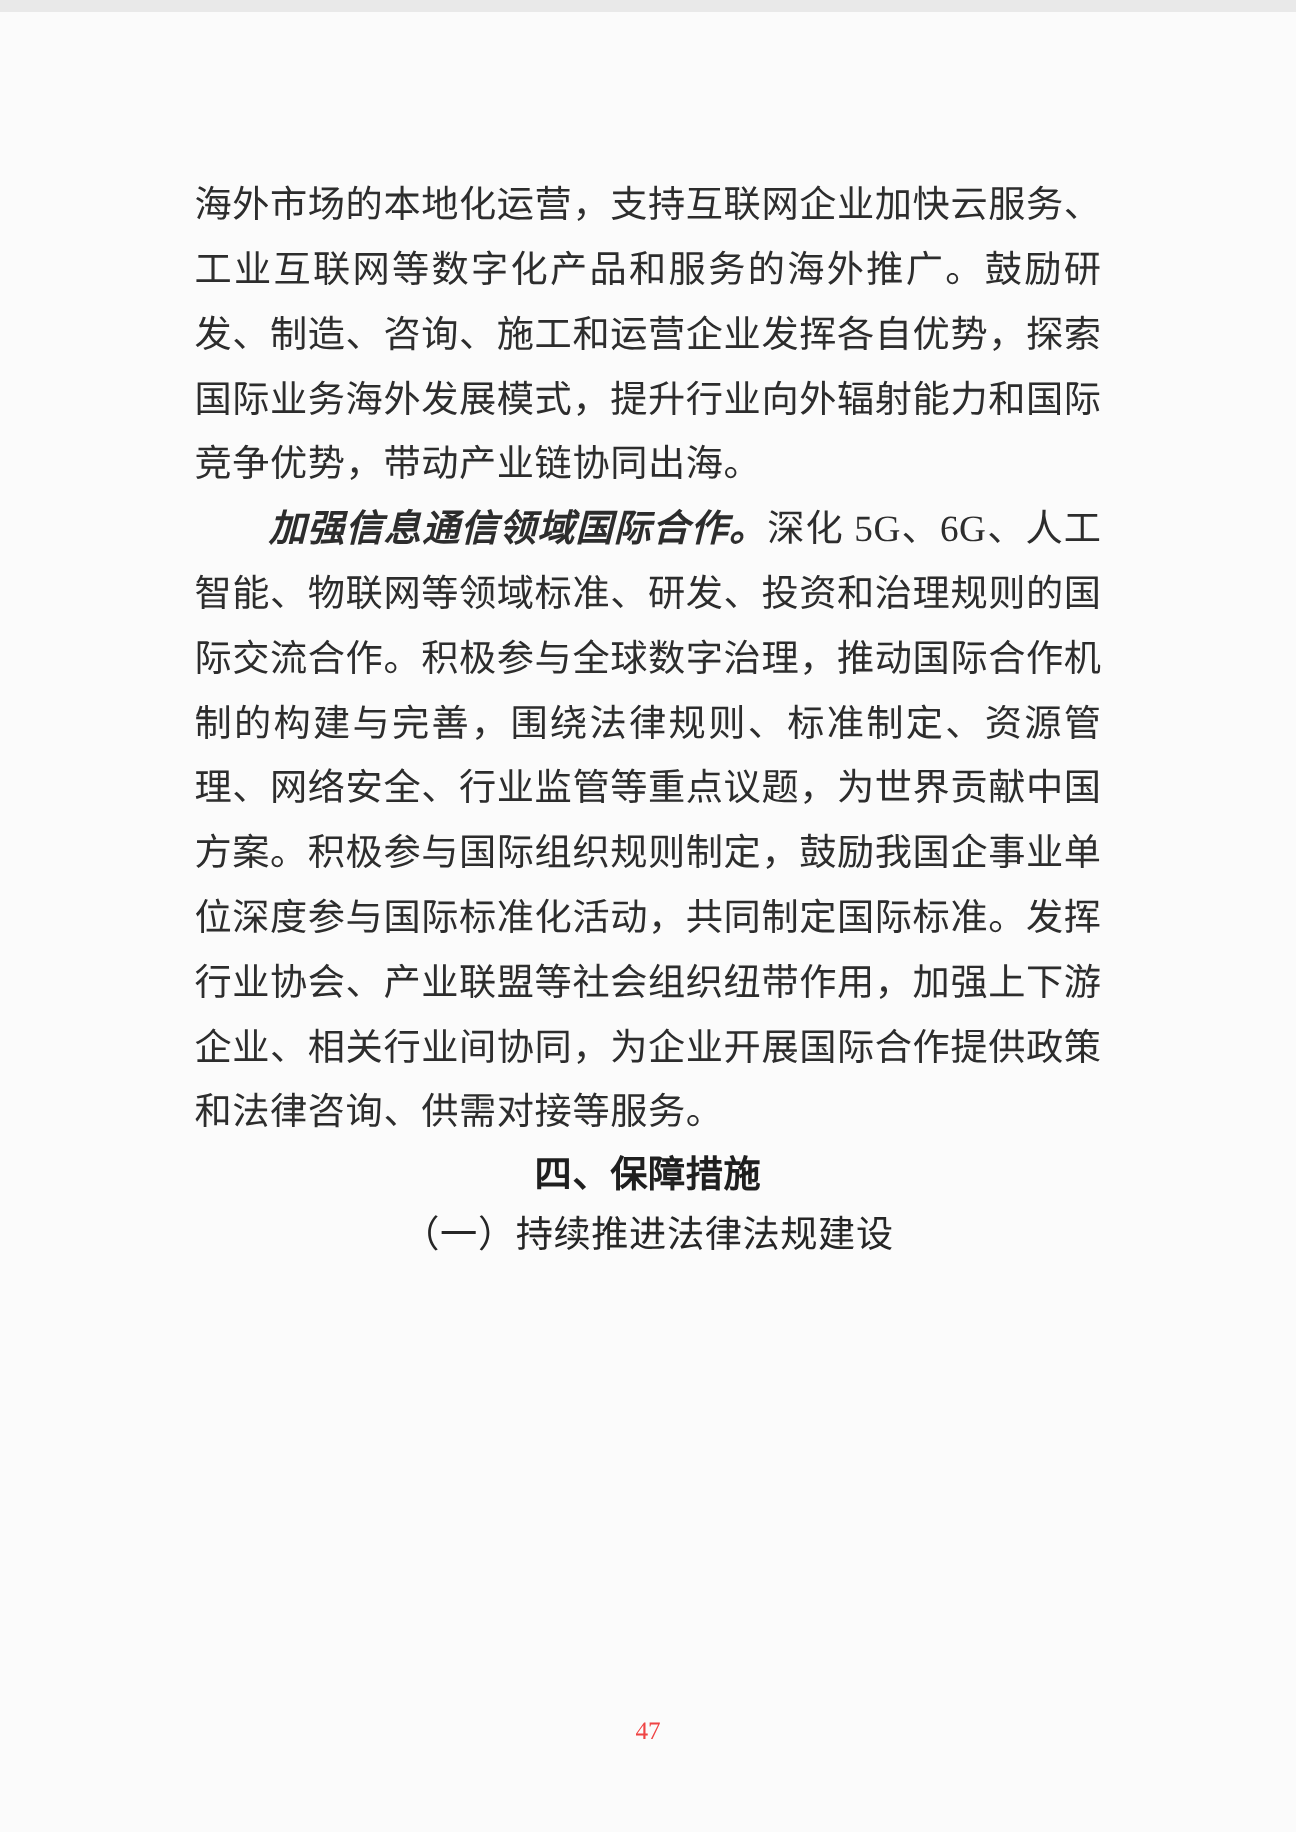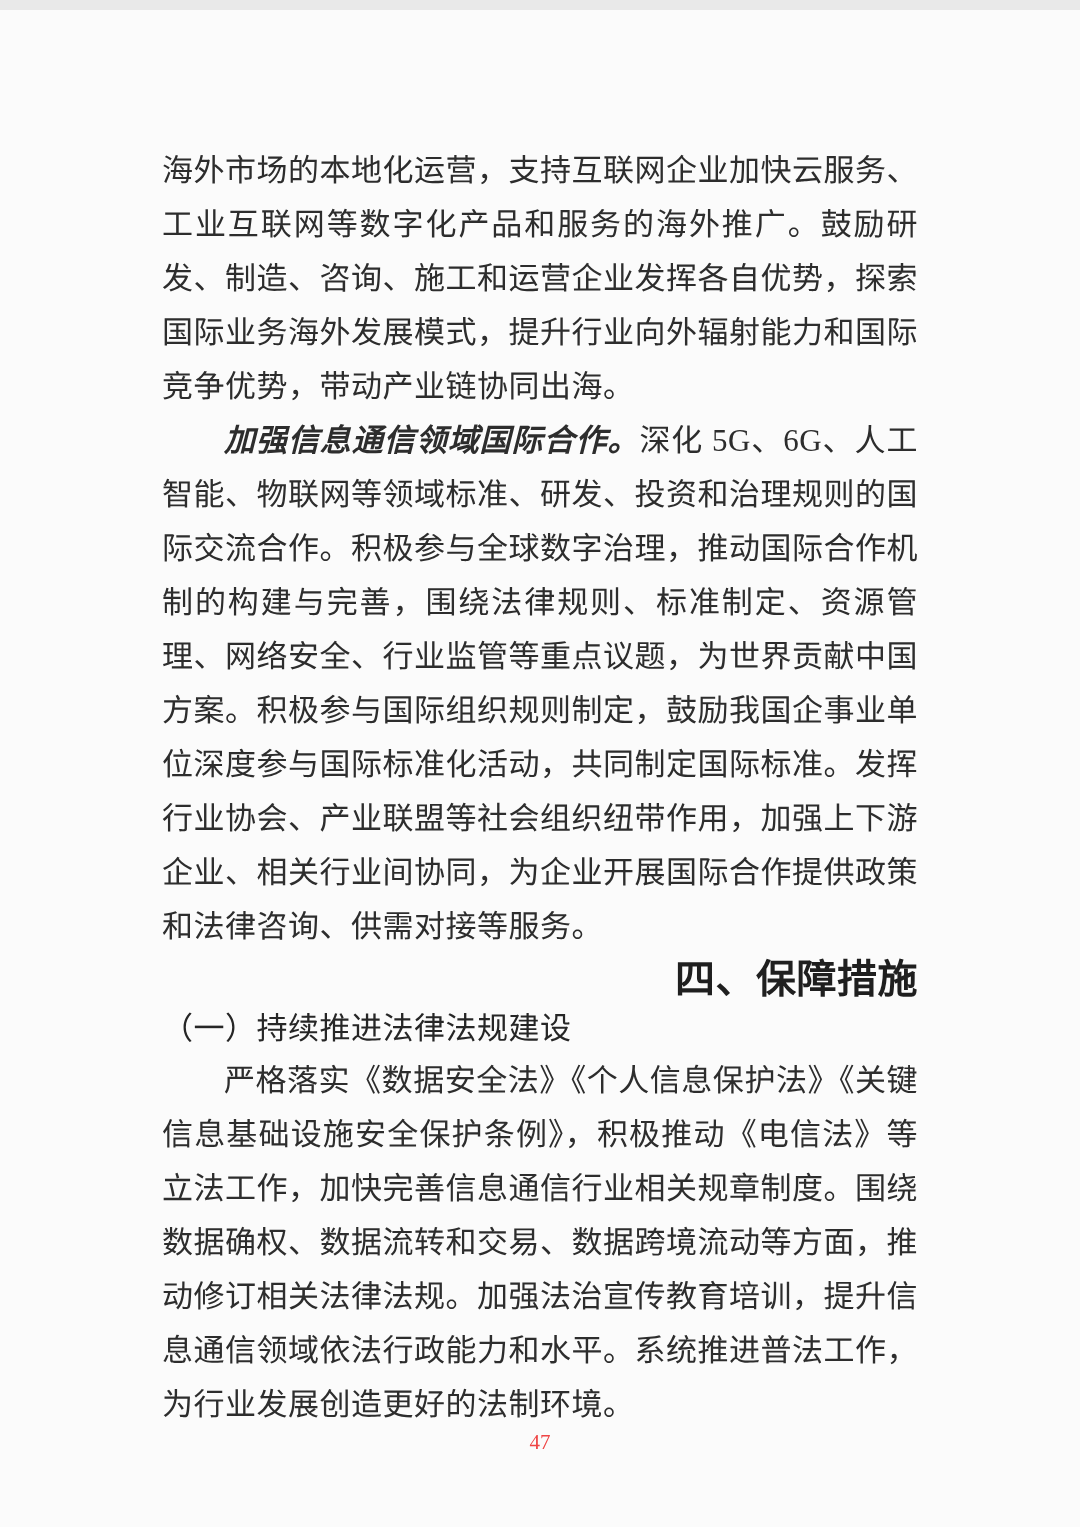--- a/index.html
+++ b/index.html
@@ -36,34 +36,34 @@
   .body-para.indent {
     text-indent: 2em;
   }
   .lead-bold {
     font-weight: bold;
     font-style: italic;
   }
   .heading-1 {
     font-family: "Liberation Sans", "DejaVu Sans", sans-serif;
     font-weight: bold;
-    font-size: 40px;
+    font-size: 31px;
     line-height: 50px;
     color: #1f1f1f;
     padding-left: 2em;
-    text-align: right;
+    text-align: center;
   }
   .heading-2 {
     font-family: "Liberation Serif", "DejaVu Serif", serif;
     font-weight: normal;
     font-size: 31px;
     line-height: 50px;
     color: #262626;
     padding-left: 2em;
-    text-align: left;
+    text-align: center;
   }
   .page-footer {
     position: absolute;
     top: 1420px;
     left: 0;
     width: 100%;
     text-align: center;
   }
   .page-number {
     font-family: "Liberation Serif", "DejaVu Serif", serif;
@@ -79,21 +79,20 @@
   <main class="content">
 
     <p class="body-para">海外市场的本地化运营，支持互联网企业加快云服务、工业互联网等数字化产品和服务的海外推广。鼓励研发、制造、咨询、施工和运营企业发挥各自优势，探索国际业务海外发展模式，提升行业向外辐射能力和国际竞争优势，带动产业链协同出海。</p>
 
     <p class="body-para indent"><strong class="lead-bold">加强信息通信领域国际合作。</strong><span>深化 5G、6G、人工智能、物联网等领域标准、研发、投资和治理规则的国际交流合作。积极参与全球数字治理，推动国际合作机制的构建与完善，围绕法律规则、标准制定、资源管理、网络安全、行业监管等重点议题，为世界贡献中国方案。积极参与国际组织规则制定，鼓励我国企事业单位深度参与国际标准化活动，共同制定国际标准。发挥行业协会、产业联盟等社会组织纽带作用，加强上下游企业、相关行业间协同，为企业开展国际合作提供政策和法律咨询、供需对接等服务。</span></p>
 
     <h2 class="heading-1">四、保障措施</h2>
 
     <h3 class="heading-2">（一）持续推进法律法规建设</h3>
 
-    <p class="body-para indent">严格落实《数据安全法》《个人信息保护法》《关键信息基础设施安全保护条例》，积极推动《电信法》等立法工作，加快完善信息通信行业相关规章制度。围绕数据确权、数据流转和交易、数据跨境流动等方面，推动修订相关法律法规。加强法治宣传教育培训，提升信息通信领域依法行政能力和水平。系统推进普法工作，为行业发展创造更好的法制环境。</p>
 
   </main>
 
   <footer class="page-footer">
     <span class="page-number">47</span>
   </footer>
 
 </div>
 
 </body></html>

